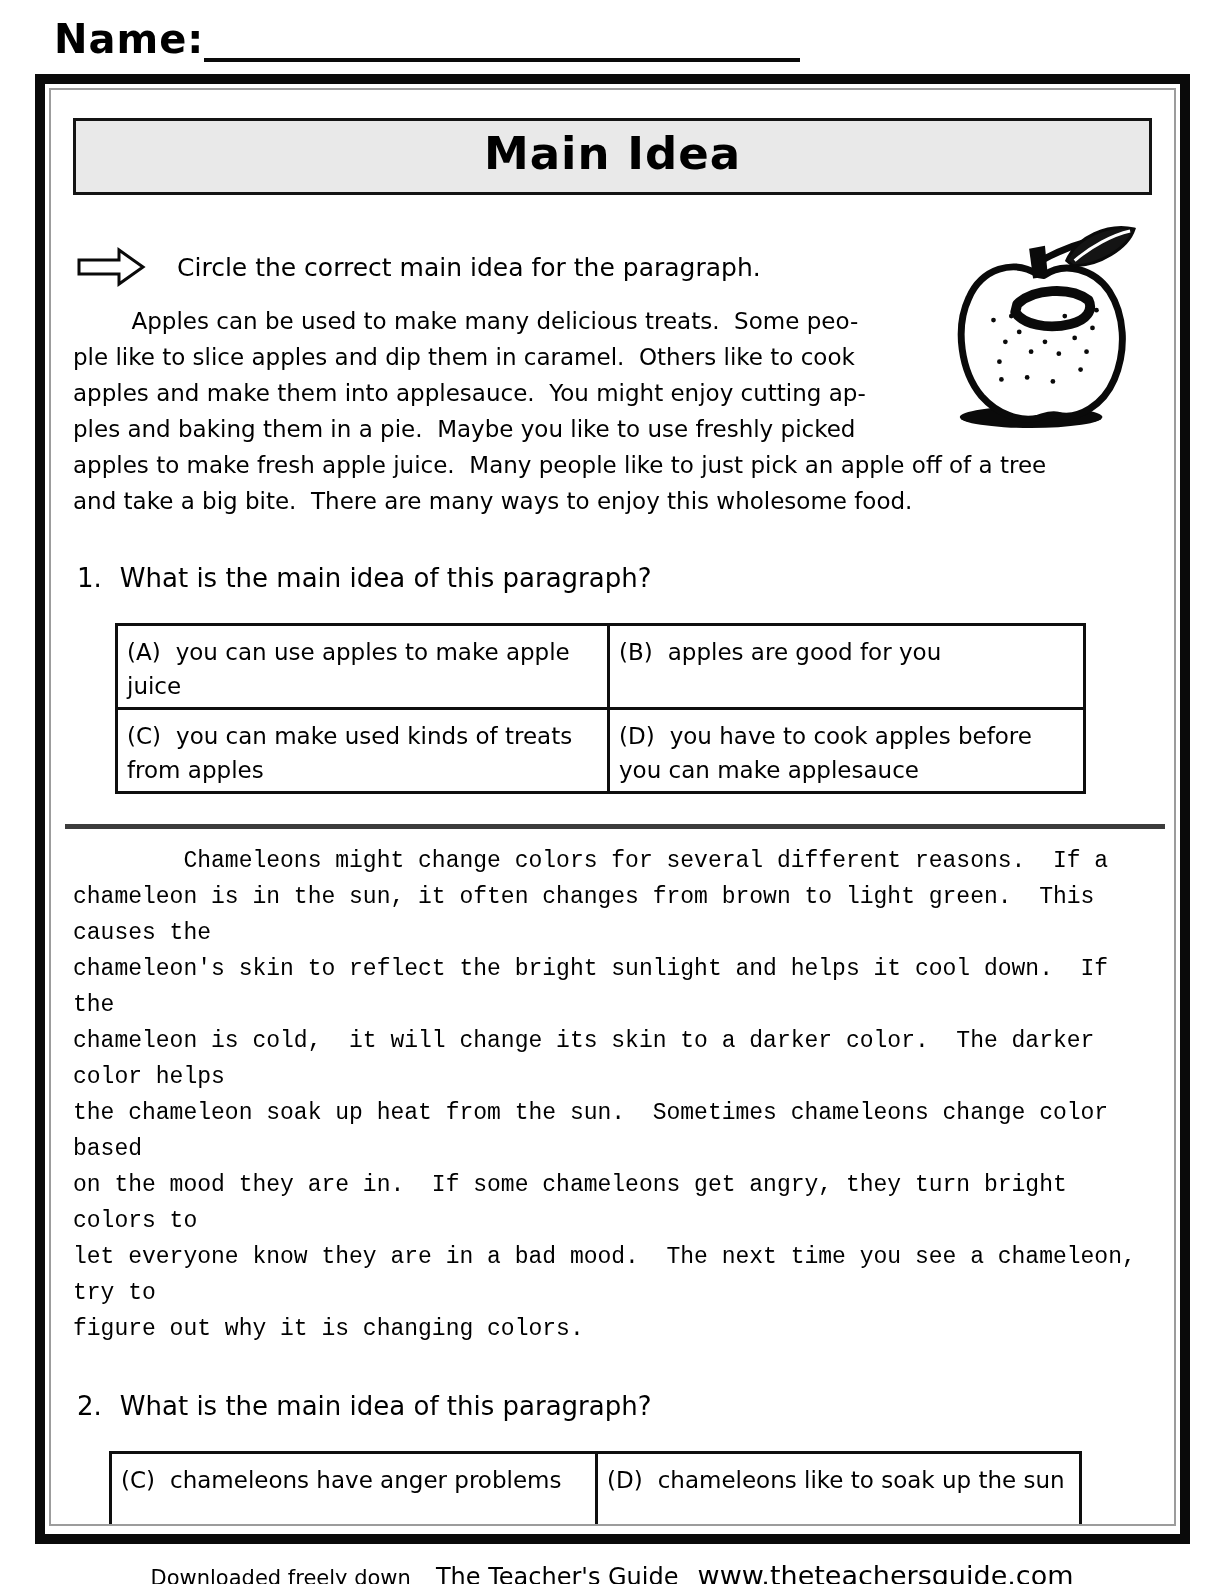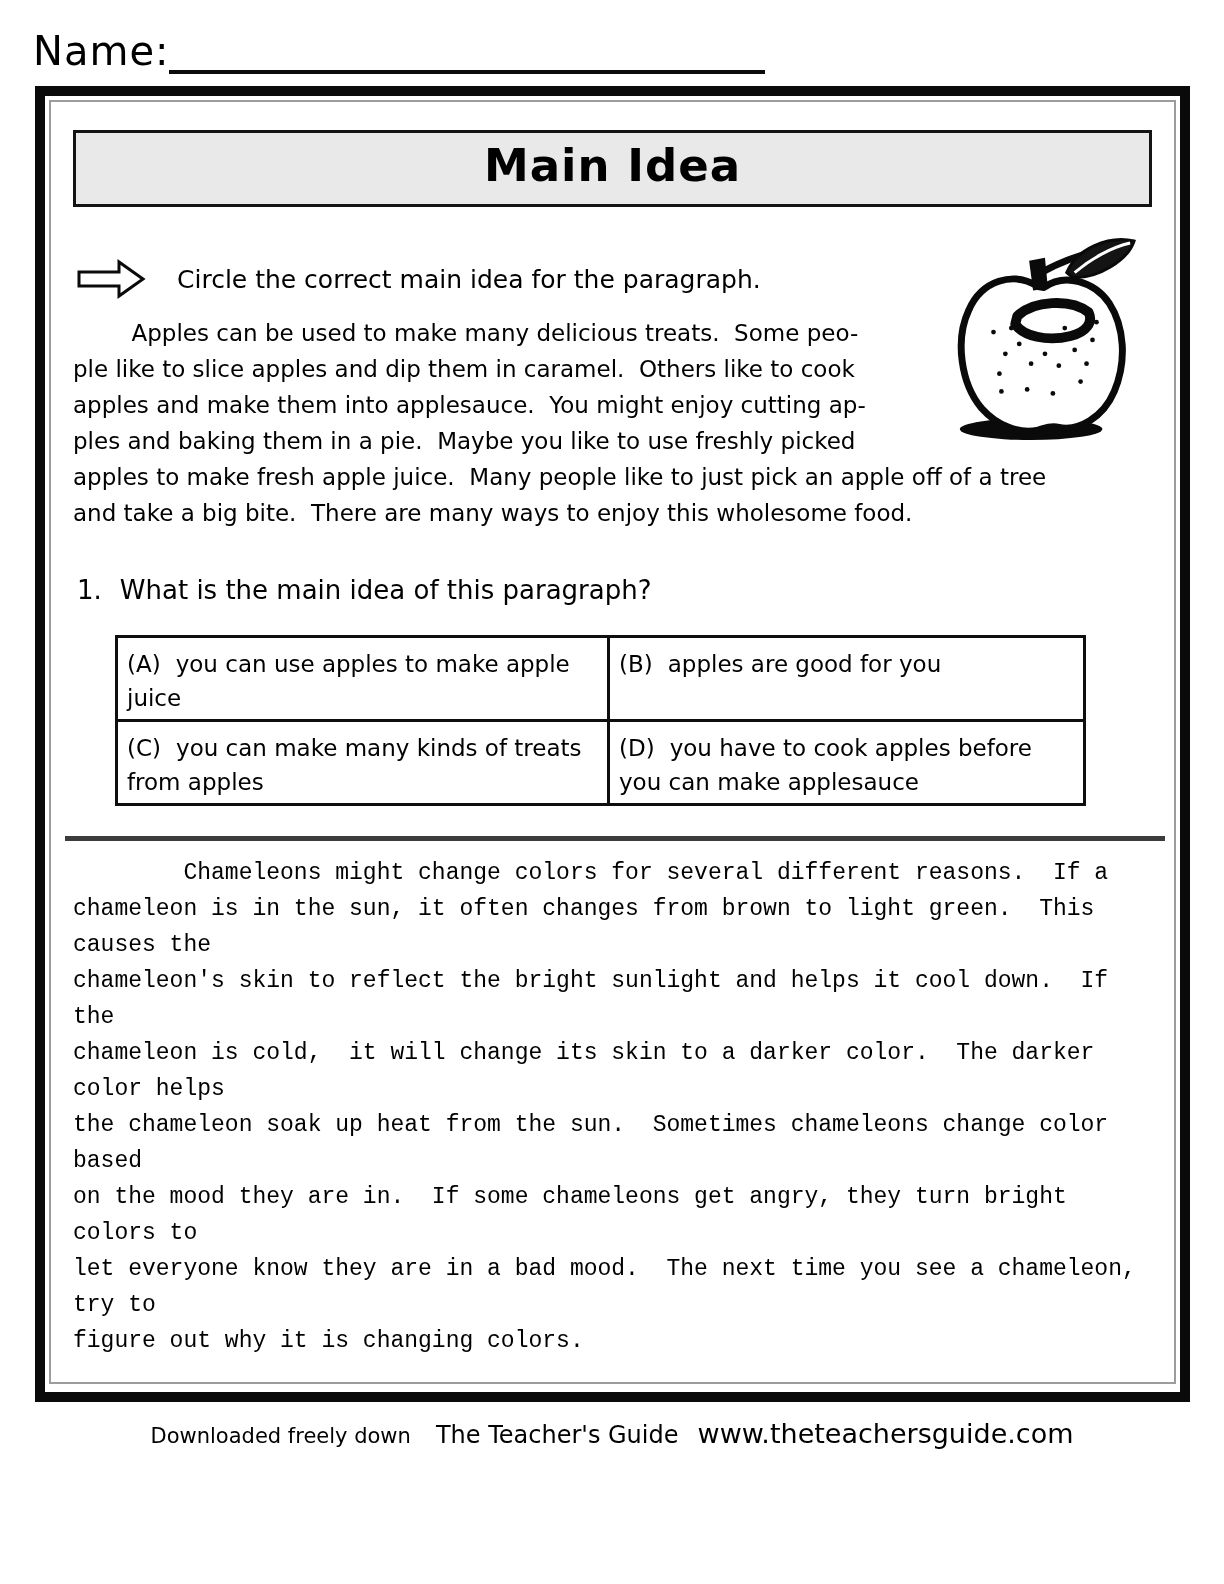--- a/index.html
+++ b/index.html
@@ -6,33 +6,33 @@
   html, body { margin: 0; padding: 0; }
   body {
     width: 1224px; height: 1584px;
     background: #ffffff;
     color: #000;
     font-family: "DejaVu Sans", sans-serif;
     overflow: hidden;
   }
 
   
-  .name-row { padding: 16px 0 0 33px; font-size: 40px; font-weight: 400; letter-spacing: 1px; margin-top: 12px; }
+  .name-row { padding: 16px 0 0 54px; font-size: 40px; font-weight: 700; letter-spacing: 1px; }
   .name-line {
     display: inline-block;
     width: 596px; height: 42px;
     border-bottom: 4px solid #0a0a0a;
     vertical-align: bottom;
   }
 
   
   .frame {
     margin: 12px 34px 0 35px;
     border: 10px solid #0a0a0a;
-    height: 1316px;
+    height: 1470px;
   }
   .frame-inner {
     border: 2px solid #9c9c9c;
     margin: 4px;
     height: calc(100% - 12px);
     padding: 0 20px;
     overflow: hidden;
   }
 
   
@@ -168,21 +168,21 @@
           <tr class="row1">
         <td>
           <span class="olabel">(A)</span><span>you can use apples to make apple juice</span>
         </td>
         <td>
           <span class="olabel">(B)</span><span>apples are good for you</span>
         </td>
       </tr>
       <tr class="row2">
         <td>
-          <span class="olabel">(C)</span><span>you can make many kinds of treats from  apples</span>
+          <span class="olabel">(C)</span><span>you can make used kinds of treats from  apples</span>
         </td>
         <td>
           <span class="olabel">(D)</span><span>you have to cook apples before you can make applesauce</span>
         </td>
       </tr>
     </tbody>
       </table>
 
     <div class="divider"></div>
 

